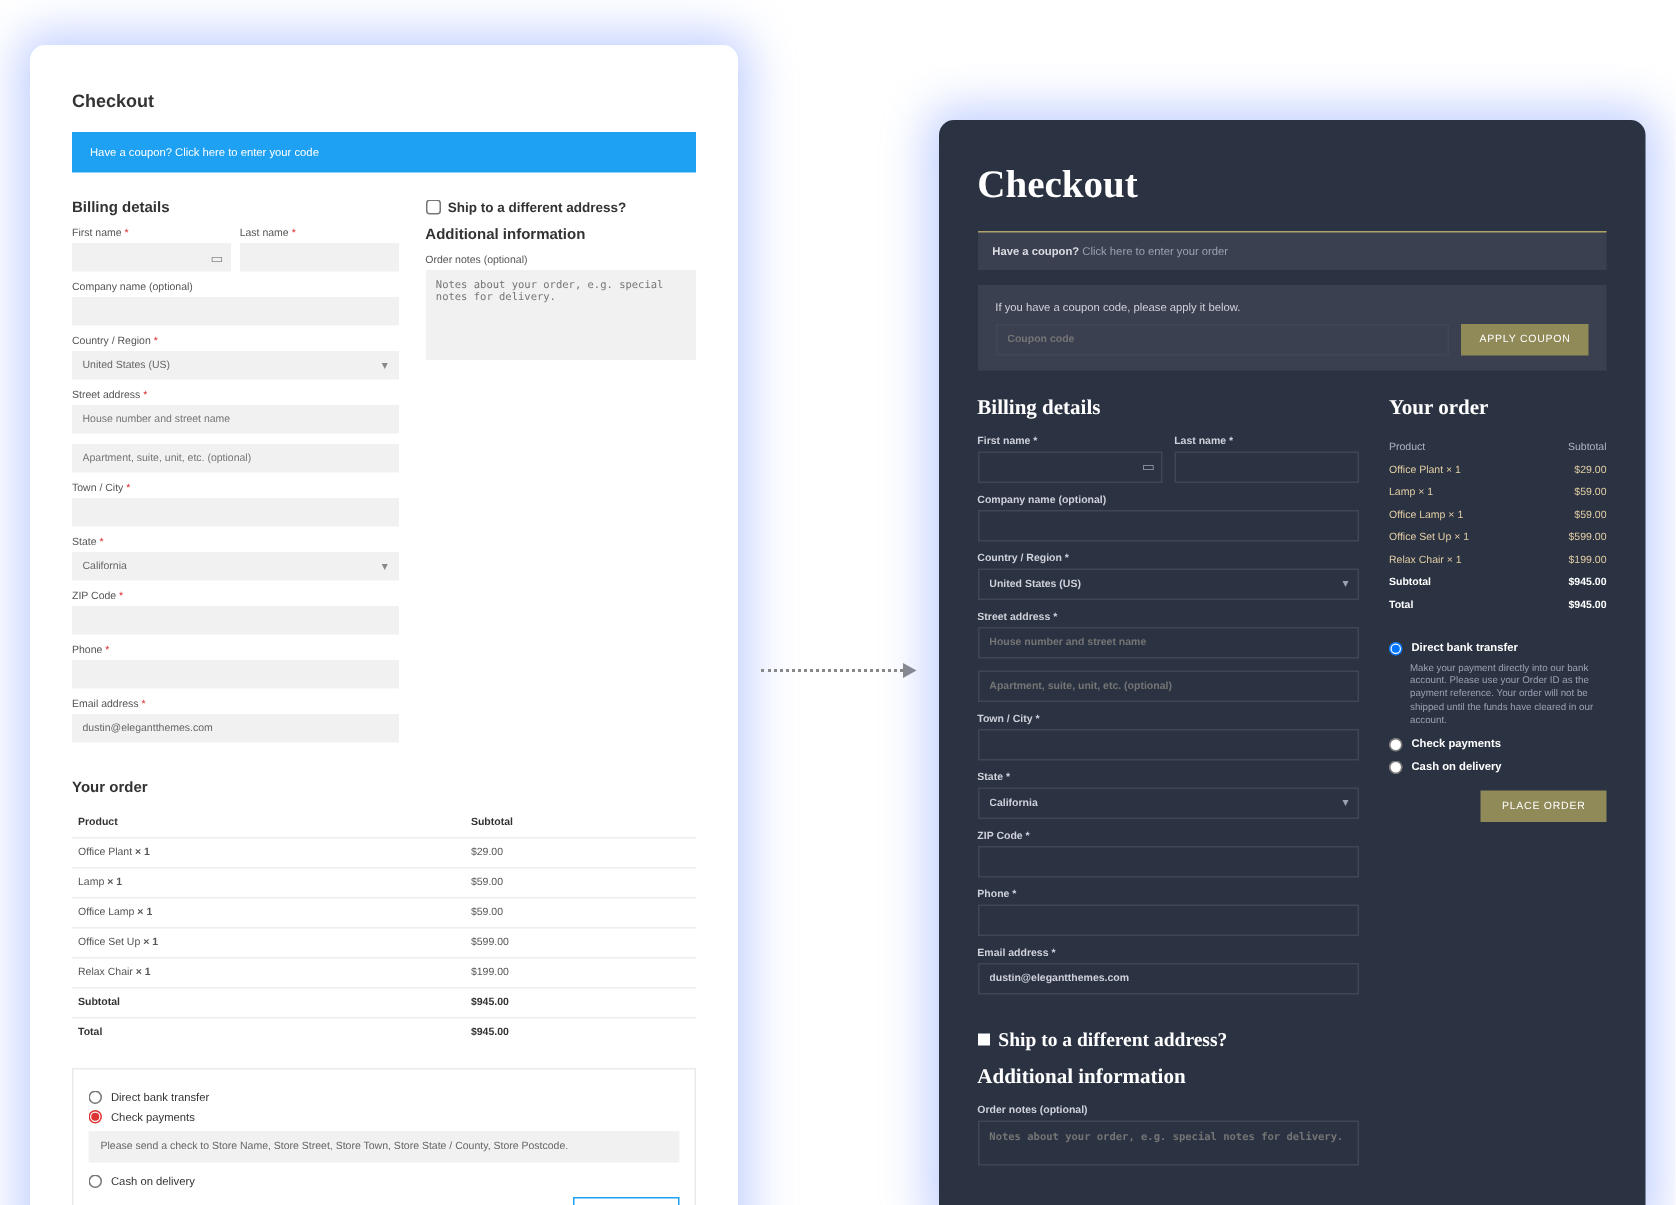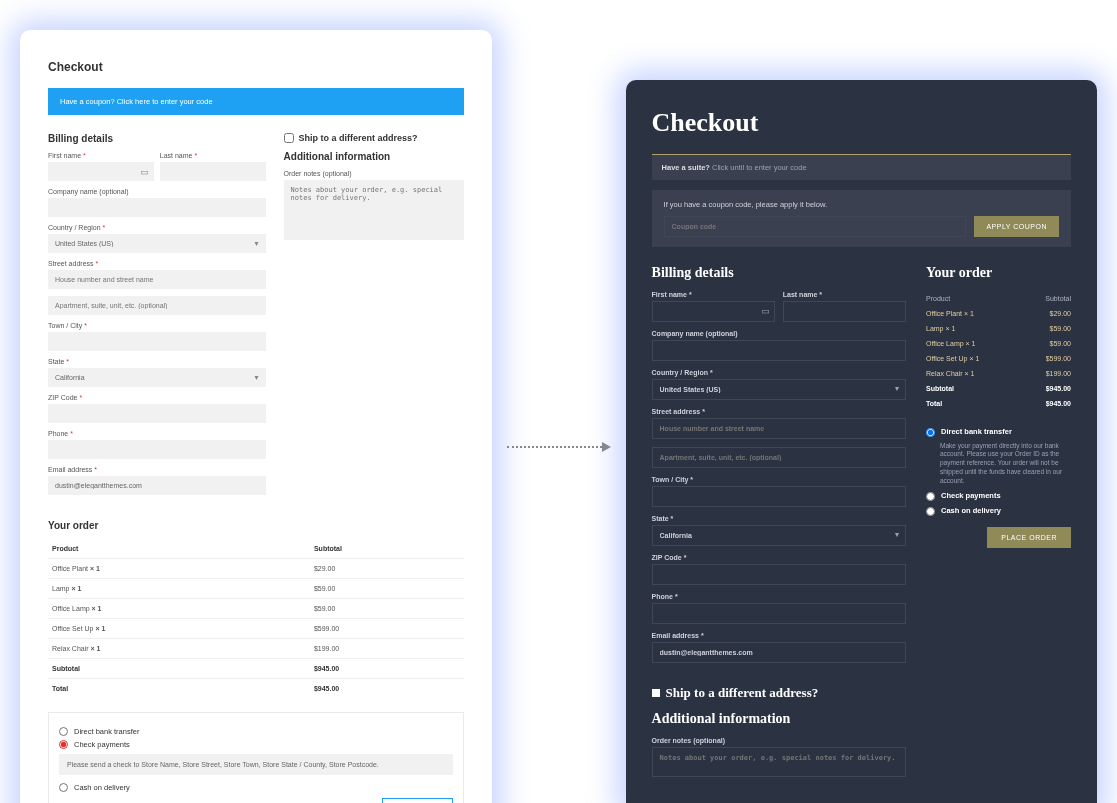--- a/index.html
+++ b/index.html
@@ -248,22 +248,22 @@
   </div>
 
   <div class="arrow">
     <div class="arrow-line"></div>
       <div class="arrow-head"></div>
   </div>
 
   <div class="panel dark">
     <h1>Checkout</h1>
     <div class="dk-coupon-top">
-      <strong>Have a suite?</strong>
-      <a>Click until to enter your code</a>
+      <strong>Have a coupon?</strong>
+      <a>Click here to enter your order</a>
     </div>
     <div class="dk-coupon-form">
       <div class="note">If you have a coupon code, please apply it below.</div>
       <div class="dk-coupon-row">
         <input type="text" placeholder="Coupon code" style="">
         <button class="dk-apply">APPLY COUPON</button>
       </div>
     </div>
 
     <div class="dk-main">

